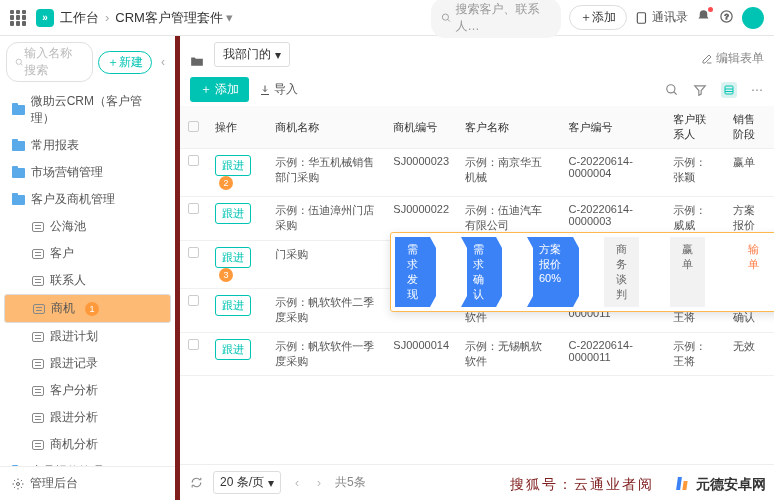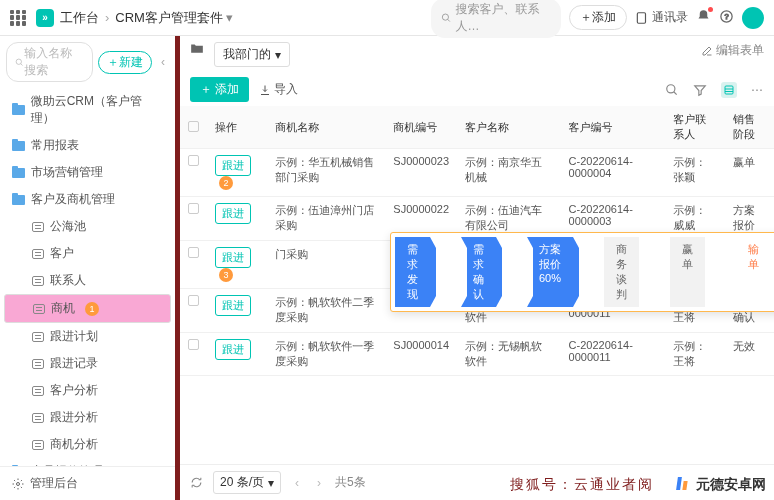--- a/index.html
+++ b/index.html
@@ -21,32 +21,32 @@
 .avatar { width: 22px; height: 22px; background: #00c4b3; border-radius: 50%; }
 
 .layout { display: flex; height: calc(100% - 36px); }
 .sidebar { width: 180px; border-right: 5px solid #7f1d1d; display: flex; flex-direction: column; }
 .sidebar-search-row { display: flex; align-items: center; padding: 6px; gap: 5px; }
 .sidebar-search { flex: 1; display: flex; align-items: center; border: 1px solid #e0e0e0; border-radius: 12px; padding: 2px 8px; color: #bbb; }
 .btn-new { border: 1px solid #00c4b3; color: #00c4b3; border-radius: 12px; padding: 2px 8px; display: flex; align-items: center; }
 .nav { flex: 1; overflow-y: auto; padding: 0 4px 4px 4px; }
 .nav-item { display: flex; align-items: center; padding: 5px 8px; color: #555; gap: 6px; position: relative; border-radius: 3px; }
 .nav-item.sub { padding-left: 28px; }
-.nav-item.active { background: #f9a8d4; border: 1px solid #ddd; }
+.nav-item.active { background: #fdba74; border: 1px solid #ddd; }
 .folder-ic { width: 13px; height: 10px; background: #5aa9e8; border-radius: 1px; position: relative; }
 .folder-ic::before { content: ''; position: absolute; top: -2px; left: 0; width: 6px; height: 3px; background: #5aa9e8; border-radius: 1px 1px 0 0; }
 .list-ic { width: 12px; height: 10px; border: 1px solid #888; border-radius: 2px; position: relative; }
 .list-ic::before { content: ''; position: absolute; left: 2px; right: 2px; top: 2px; height: 1px; background: #888; box-shadow: 0 3px 0 #888; }
 .num-badge { width: 14px; height: 14px; border-radius: 50%; color: #fff; font-size: 9px; display: inline-flex; align-items: center; justify-content: center; margin-left: 4px; }
 .n1 { background: #ff9a3c; } .n2 { background: #ff9a3c; } .n3 { background: #ff9a3c; }
 .sidebar-footer { border-top: 1px solid #eee; padding: 8px 12px; display: flex; align-items: center; gap: 6px; color: #555; }
 .gear-ic { width: 12px; height: 12px; }
 
 .main { flex: 1; display: flex; flex-direction: column; position: relative; }
-.toolbar-row { display: flex; align-items: flex-start; padding: 6px 10px; gap: 10px; }
+.toolbar-row { display: flex; align-items: flex-end; padding: 6px 10px; gap: 10px; }
 .dept-select { display: flex; align-items: center; border: 1px solid #ddd; border-radius: 3px; padding: 3px 8px; color: #333; gap: 4px; }
 .action-row { display: flex; align-items: center; padding: 4px 10px; gap: 10px; }
 .btn-green { background: #00c4b3; color: #fff; border-radius: 3px; padding: 4px 10px; display: flex; align-items: center; gap: 3px; }
 .btn-plain { color: #555; display: flex; align-items: center; gap: 3px; }
 .toolbar-icons { margin-left: auto; display: flex; gap: 14px; color: #888; align-items: center; }
 .ico-sq { width: 16px; height: 16px; border-radius: 3px; display:flex; align-items:center; justify-content:center;}
 .ico-sq.sel { background: #d9f2ef; color: #00c4b3; }
 .right-link { margin-left: auto; color: #888; display: flex; align-items: center; gap: 3px; }
 
 .table-wrap { flex: 1; overflow: auto; }

